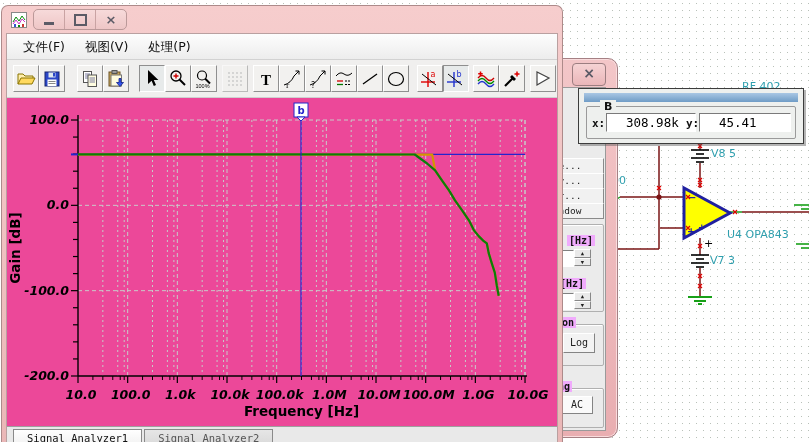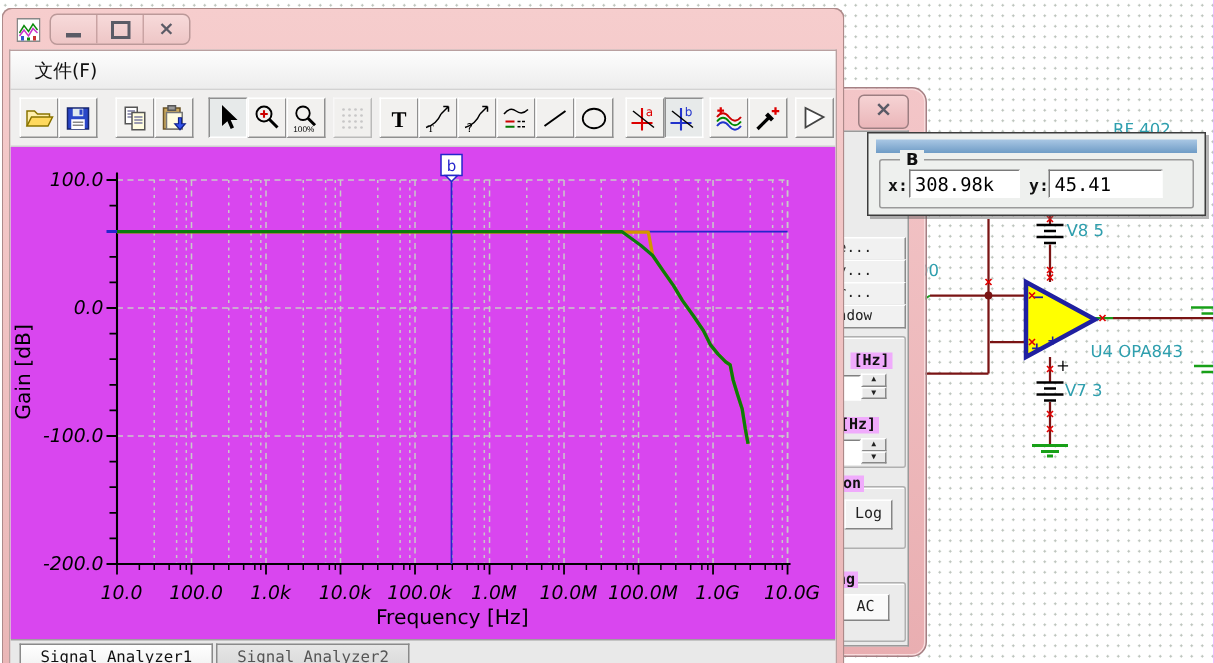--- a/index.html
+++ b/index.html
@@ -42,21 +42,21 @@
     background:linear-gradient(#a9c7e4,#6f9cc6);}
   .curwin-group{position:absolute;left:7px;top:17px;right:7px;bottom:4px;
     border:1px solid #9a9a9a;border-radius:2px;}
   .curwin-caption{position:absolute;left:13px;top:-7px;background:#eef0ee;padding:0 4px;
     font-size:11px;font-weight:bold;color:#111;}
   .curwin-lab{position:absolute;font-size:11px;font-weight:bold;color:#111;
     font-family:"DejaVu Sans Mono","Liberation Mono",monospace;}
   .curwin-edit{position:absolute;top:6px;height:17px;background:#fff;
     border:1px solid;border-color:#7a7a7a #fff #fff #7a7a7a;font-size:12.5px;
     font-family:"DejaVu Sans Mono","Liberation Mono",monospace;color:#000;
-    line-height:17px;padding-left:3px;}
+    line-height:17px;padding-left:19px;}
   
   .mainwin{position:absolute;left:1px;top:5px;width:560px;height:437px;z-index:3;
     background:linear-gradient(#f6cdcd,#eab7b7);border:1px solid #ad8a8a;
     border-bottom:none;border-radius:7px 7px 0 0;}
   .titlebar{position:absolute;left:0;top:0;right:0;height:27px;display:flex;
     align-items:center;}
   .title-icon{width:16px;height:16px;margin:0 6px 0 9px;}
   .title-text{font-size:13px;color:#1c1c1c;flex:1;white-space:nowrap;}
   .ctrl-group{display:flex;margin-right:12px;border:1px solid #b99;border-radius:5px;
     overflow:hidden;background:linear-gradient(#f7dada,#eec6c6);}
@@ -72,21 +72,21 @@
     border-bottom:1px solid #d2d2d2;display:flex;align-items:flex-end;padding-left:6px;}
   .menu-item{font-size:12.5px;color:#111;padding:3px 10px;}
   .toolbar{height:37px;background:#f0efee;border-bottom:1px solid #cfcfcf;
     display:flex;align-items:center;padding-left:6px;}
   .tbtn{width:26px;height:27px;background:#f2f1ef;border:1px solid;
     border-color:#ffffff #8f8f8f #8f8f8f #ffffff;display:flex;align-items:center;
     justify-content:center;box-sizing:border-box;flex:none;}
   .tbtn.pressed{border-color:#8f8f8f #ffffff #ffffff #8f8f8f;background:#e7eaea;}
   .tbtn.disabled{opacity:.55;}
   .tbtn svg{display:block;}
-  .plotwrap{position:relative;height:328px;background:#d946ef;}
+  .plotwrap{position:relative;height:328px;background:#ec4899;font-weight:bold;}
   .tabstrip{height:19px;background:#e9e9e9;border-top:1px solid #9f9f9f;
     display:flex;align-items:flex-start;padding:2px 0 0 6px;}
   .tab{font-family:"DejaVu Sans Mono","Liberation Mono",monospace;font-size:10.5px;
     padding:2px 13px 4px 13px;border:1px solid #8a8a8a;border-bottom:none;
     margin-right:2px;background:linear-gradient(#e6e6e6,#d7d7d7);color:#555;}
   .tab.active{background:linear-gradient(#ffffff,#efefef);color:#111;}
 </style>
 </head>
 <body>
 
@@ -224,20 +224,22 @@
           <div class="g-rest"></div>
         </div>
       <div class="ctrl-btn">
           <div class="g-close">×</div>
         </div>
     </div>
   </div>
   <div class="client">
     <div class="menubar" id="menubar">
         <div class="menu-item">文件(F)</div>
+        <div class="menu-item">视图(V)</div>
+        <div class="menu-item">处理(P)</div>
       </div>
     <div class="toolbar" id="toolbar">
         <div class="tbtn">
           <svg width="20" height="20" viewBox="0 0 20 20" fill="none">
             <path d="M2 15 V5 h5 l2 2 h8 v2" fill="#ffefad" stroke="#8a7400"></path>
             <path d="M2 15 l3 -6 h14 l-3 6 z" fill="#ffd95e" stroke="#8a7400"></path>
           </svg>
         </div>
         <div class="tbtn">
           <svg width="20" height="20" viewBox="0 0 20 20" fill="none">

